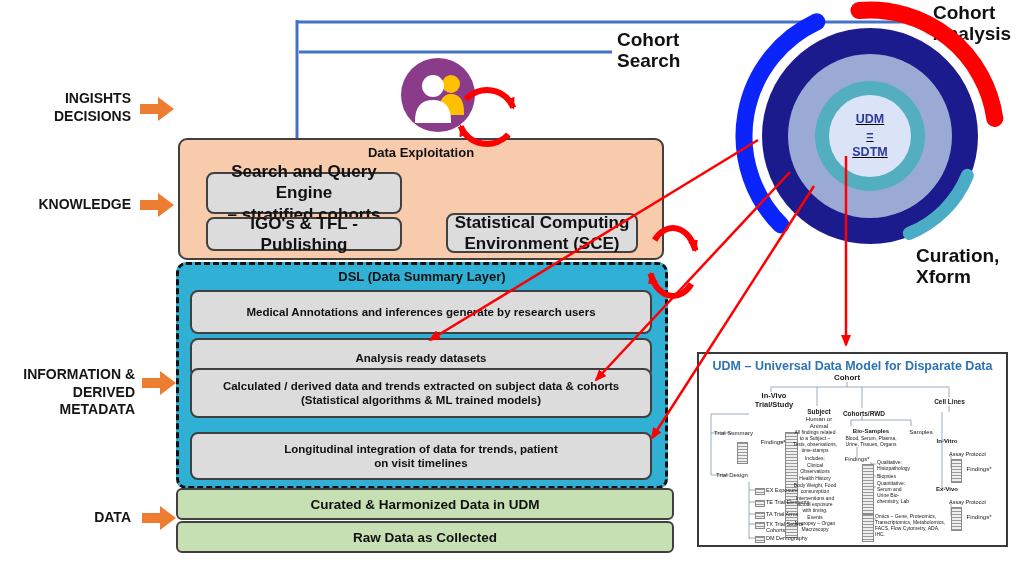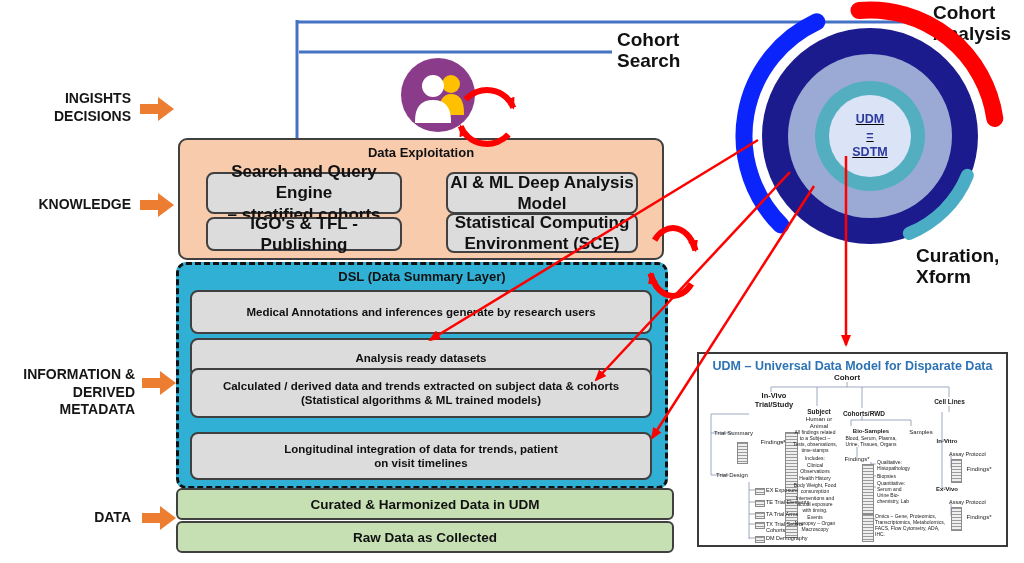--- a/index.html
+++ b/index.html
@@ -76,22 +76,20 @@
     <svg width="34" height="24">
         <path d="M0,7 H18 V0 L34,12 L18,24 V17 H0 Z" fill="#ED7D31"></path>
       </svg>
   </div>
 
   <div class="abs box-peach" style="left:178px;top:138px;width:482px;height:118px;">
     <div class="section-title pre" style="margin-top:5px;">Data Exploitation</div>
   </div>
   <div class="abs inner-box fs11 pre" style="left:206px;top:172px;width:192px;height:38px;">Search and Query Engine
 – stratified cohorts</div>
-  <div class="abs inner-box fs11 pre" style="left:446px;top:172px;width:188px;height:38px;">AI &amp; ML Deep Analysis
-Model</div>
   <div class="abs inner-box fs11 pre" style="left:206px;top:217px;width:192px;height:30px;">IGO's &amp; TFL - Publishing</div>
   <div class="abs inner-box fs11 pre" style="left:446px;top:213px;width:188px;height:36px;">Statistical Computing
 Environment (SCE)</div>
 
   <div class="abs box-cyan" style="left:176px;top:262px;width:486px;height:221px;">
     <div class="section-title pre" style="margin-top:4px;">DSL (Data Summary Layer)</div>
   </div>
   <div class="abs inner-box fs12 pre" style="left:190px;top:290px;width:458px;height:40px;">Medical Annotations and inferences generate by research users</div>
   <div class="abs inner-box fs12 pre" style="left:190px;top:338px;width:458px;height:36px;">Analysis ready datasets</div>
   <div class="abs inner-box fs12 pre" style="left:190px;top:368px;width:458px;height:46px;">Calculated / derived data and trends extracted on subject data &amp; cohorts

